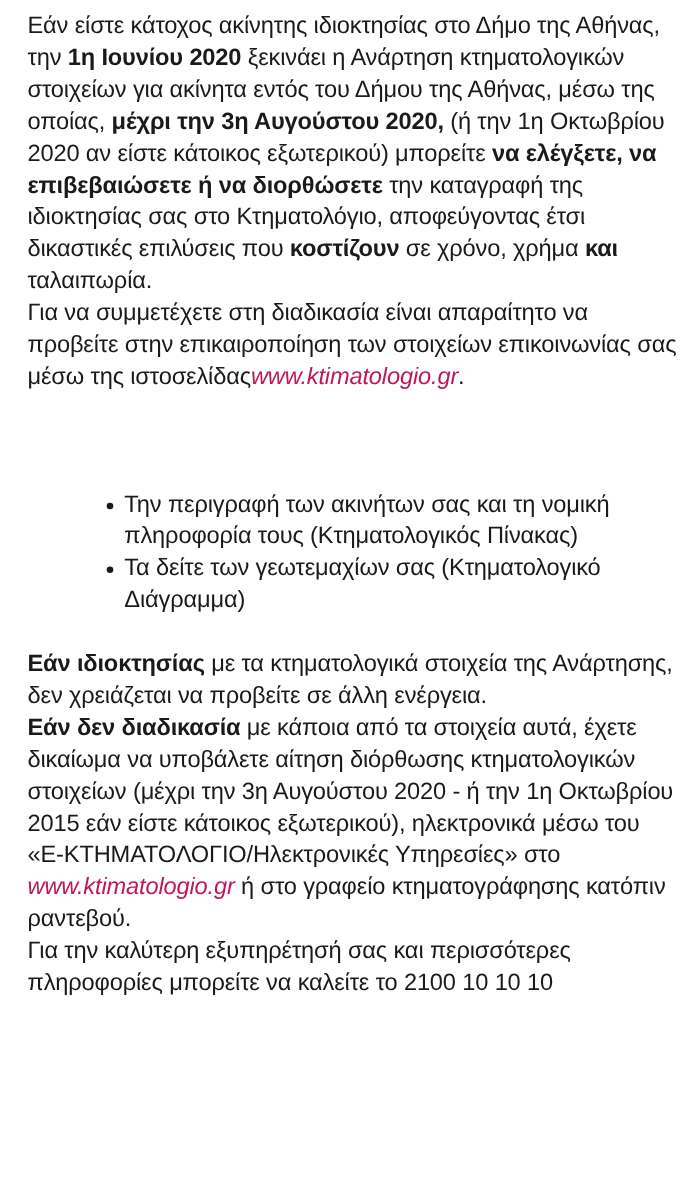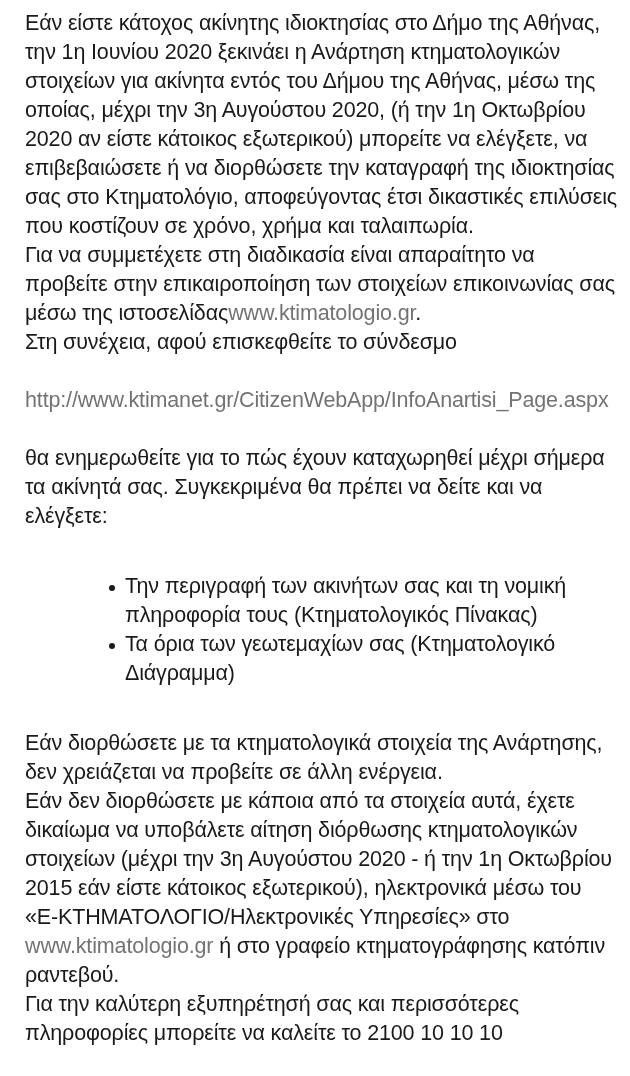--- a/index.html
+++ b/index.html
@@ -5,52 +5,49 @@
     html, body { margin: 0; padding: 0; background: #ffffff; }
     body {
       width: 630px; height: 1076px; overflow: hidden;
       font-family: "Liberation Sans", "DejaVu Sans", sans-serif;
       color: #1a1a1a;
       font-size: 21.5px;
       line-height: 29px;
     }
     .page { padding: 9px 12px 0 25px; letter-spacing: -0.15px; }
     p { margin: 0; }
-    b { font-weight: normal; }
-    a { color: #737373; text-decoration: none; }
+    b { font-weight: bold; }
+    a { color: #be185d; text-decoration: none; font-style: italic; }
     .gap { height: 29px; }
-    ul { margin: 12px; padding: 0 0 0 88px; list-style: none; }
+    ul { margin: 0; padding: 0 0 0 88px; list-style: none; }
     ul li { position: relative; }
     ul li::before {
       content: ""; position: absolute; left: -16px; top: 13px;
       width: 6px; height: 6px; border-radius: 50%; background: #1a1a1a;
     }
   </style>
 </head>
 <body>
 
 <div class="page">
 
   <p><span>Εάν είστε κάτοχος ακίνητης ιδιοκτησίας στο Δήμο της Αθήνας, την </span><b>1η Ιουνίου 2020</b><span> ξεκινάει η Ανάρτηση κτηματολογικών στοιχείων για ακίνητα εντός του Δήμου της Αθήνας, μέσω της οποίας, </span><b>μέχρι την 3η Αυγούστου 2020,</b><span> (ή την 1η Οκτωβρίου 2020 αν είστε κάτοικος εξωτερικού) μπορείτε </span><b>να ελέγξετε, να επιβεβαιώσετε</b><span> </span><b>ή να διορθώσετε</b><span> την καταγραφή της ιδιοκτησίας σας στο Κτηματολόγιο, αποφεύγοντας έτσι δικαστικές επιλύσεις που </span><b>κοστίζουν</b><span> σε χρόνο, χρήμα </span><b>και</b><span> ταλαιπωρία.</span></p>
 
   <p><span>Για να συμμετέχετε στη διαδικασία είναι απαραίτητο να προβείτε στην επικαιροποίηση των στοιχείων επικοινωνίας σας μέσω της ιστοσελίδας</span><a>www.ktimatologio.gr</a><span>.</span></p>
 
-  <p>Στη συνέχεια, αφού επισκεφθείτε το σύνδεσμο</p>
   <div class="gap"></div>
 
-  <p><a style="word-break: break-all;">http://www.ktimanet.gr/CitizenWebApp/InfoAnartisi_Page.aspx</a></p>
   <div class="gap"></div>
 
-  <p>θα ενημερωθείτε για το πώς έχουν καταχωρηθεί μέχρι σήμερα τα ακίνητά σας. Συγκεκριμένα θα πρέπει να δείτε και να ελέγξετε:</p>
   <div class="gap"></div>
 
   <ul>
     <li>Την περιγραφή των ακινήτων σας και τη νομική πληροφορία τους (Κτηματολογικός Πίνακας)</li>
-    <li>Τα όρια των γεωτεμαχίων σας (Κτηματολογικό Διάγραμμα)</li>
+    <li>Τα δείτε των γεωτεμαχίων σας (Κτηματολογικό Διάγραμμα)</li>
   </ul>
   <div class="gap"></div>
 
-  <p><b>Εάν διορθώσετε</b><span> με τα κτηματολογικά στοιχεία της Ανάρτησης, δεν χρειάζεται να προβείτε σε άλλη ενέργεια.</span></p>
+  <p><b>Εάν ιδιοκτησίας</b><span> με τα κτηματολογικά στοιχεία της Ανάρτησης, δεν χρειάζεται να προβείτε σε άλλη ενέργεια.</span></p>
 
-  <p><b>Εάν δεν διορθώσετε</b><span> με κάποια από τα στοιχεία αυτά, έχετε δικαίωμα να υποβάλετε αίτηση διόρθωσης κτηματολογικών στοιχείων (μέχρι την 3η Αυγούστου 2020 - ή την 1η Οκτωβρίου 2015 εάν είστε κάτοικος εξωτερικού), ηλεκτρονικά μέσω του «Ε-ΚΤΗΜΑΤΟΛΟΓΙΟ/Ηλεκτρονικές Υπηρεσίες» στο </span><a>www.ktimatologio.gr</a><span> ή στο γραφείο κτηματογράφησης κατόπιν ραντεβού.</span></p>
+  <p><b>Εάν δεν διαδικασία</b><span> με κάποια από τα στοιχεία αυτά, έχετε δικαίωμα να υποβάλετε αίτηση διόρθωσης κτηματολογικών στοιχείων (μέχρι την 3η Αυγούστου 2020 - ή την 1η Οκτωβρίου 2015 εάν είστε κάτοικος εξωτερικού), ηλεκτρονικά μέσω του «Ε-ΚΤΗΜΑΤΟΛΟΓΙΟ/Ηλεκτρονικές Υπηρεσίες» στο </span><a>www.ktimatologio.gr</a><span> ή στο γραφείο κτηματογράφησης κατόπιν ραντεβού.</span></p>
 
   <p>Για την καλύτερη εξυπηρέτησή σας και περισσότερες πληροφορίες μπορείτε να καλείτε το 2100 10 10 10</p>
 </div>
 
 </body></html>

